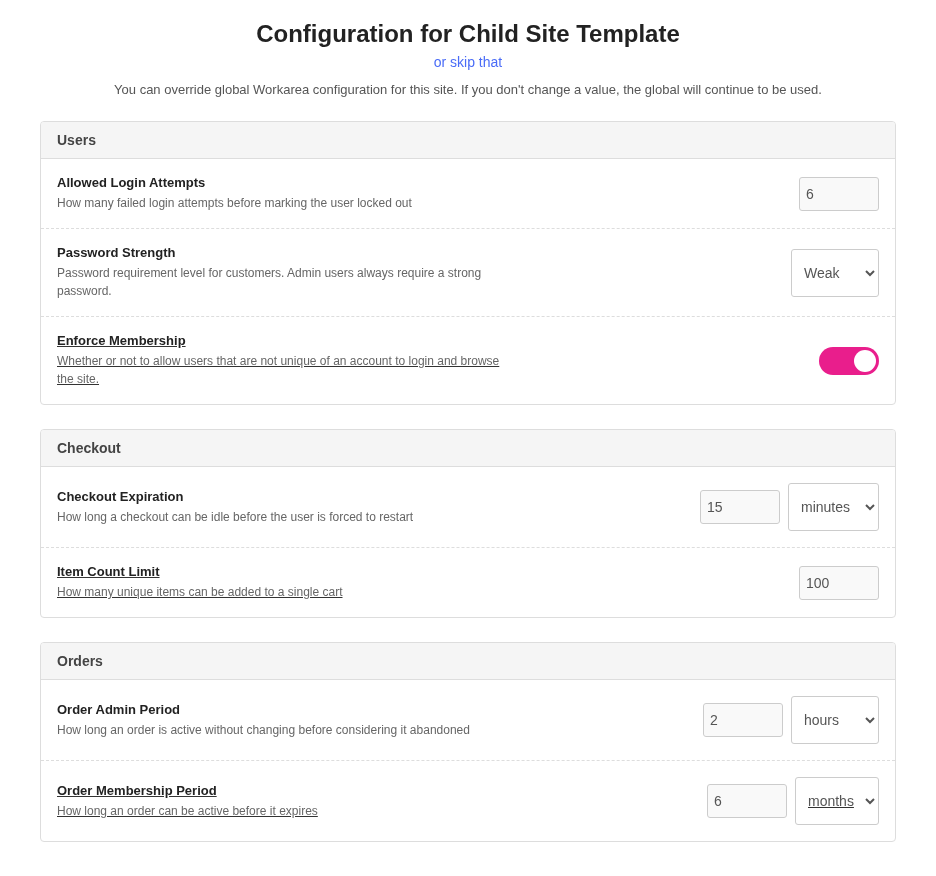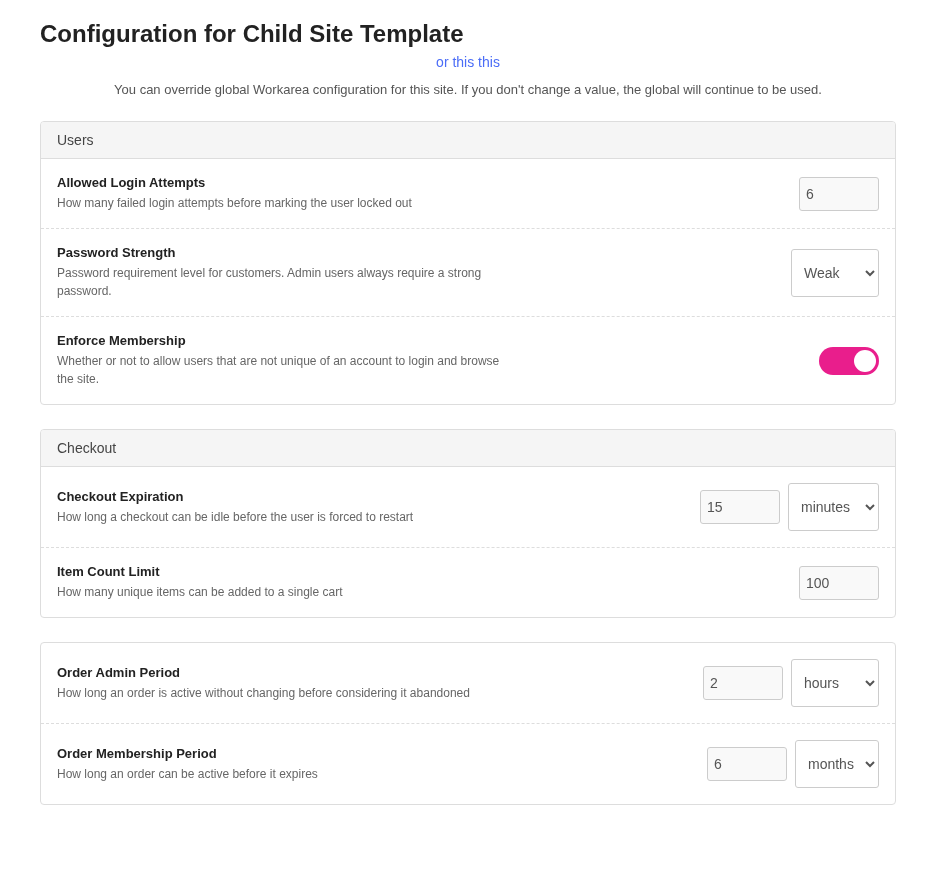--- a/index.html
+++ b/index.html
@@ -4,20 +4,21 @@
   <style>
     * { box-sizing: border-box; margin: 0; padding: 0; }
     body {
       font-family: Arial, Helvetica, sans-serif;
       font-size: 14px;
       background: #fff;
       color: #333;
       padding: 20px 40px;
     }
     .page-title {
+      text-align: center;
       font-size: 24px;
       font-weight: bold;
       color: #222;
       margin-bottom: 6px;
     }
     .skip-link {
       display: block;
       text-align: center;
       color: #4a6cf7;
       font-size: 14px;
@@ -34,32 +35,32 @@
     .section {
       border: 1px solid #ddd;
       border-radius: 4px;
       margin-bottom: 24px;
       overflow: hidden;
     }
     .section-header {
       background: #f5f5f5;
       padding: 10px 16px;
       font-size: 14px;
-      font-weight: normal;
+      font-weight: bold;
       color: #444;
       border-bottom: 1px solid #ddd;
     }
     .config-row {
       display: flex;
       align-items: center;
       justify-content: space-between;
       padding: 16px;
       border-bottom: 1px dashed #ddd;
     }
-    .config-row:last-child { border-bottom: none; }
+    .config-row:last-child { border-bottom: none; text-decoration: underline; }
     .config-label {
       flex: 1;
       max-width: 460px;
     }
     .config-label .label-title {
       font-weight: bold;
       font-size: 13px;
       color: #222;
       margin-bottom: 4px;
     }
@@ -147,21 +148,21 @@
       font-weight: bold;
       color: white;
       pointer-events: none;
       z-index: 1;
     }
   </style>
 </head>
 <body>
 
 <h1 class="page-title">Configuration for Child Site Template</h1>
-<a class="skip-link" href="#">or this this</a>
+<a class="skip-link" href="#">or skip that</a>
 <p class="subtitle">You can override global Workarea configuration for this site. If you don't change a value, the global will continue to be used.</p>
 
 <div id="sections-container">
     <div class="section">
       <div class="section-header">Users</div>
       <div class="config-row">
         <div class="config-label">
           <div class="label-title">Allowed Login Attempts</div>
           <div class="label-desc">How many failed login attempts before marking the user locked out</div>
         </div>
@@ -208,20 +209,21 @@
         <div class="config-label">
           <div class="label-title">Item Count Limit</div>
           <div class="label-desc">How many unique items can be added to a single cart</div>
         </div>
         <div class="config-control">
           <div class="number-input-wrapper"><input type="number" value="100" style=""></div>
         </div>
       </div>
     </div>
     <div class="section">
+      <div class="section-header">Orders</div>
       <div class="config-row">
         <div class="config-label">
           <div class="label-title">Order Admin Period</div>
           <div class="label-desc">How long an order is active without changing before considering it abandoned</div>
         </div>
         <div class="config-control">
           <div class="number-input-wrapper"><input type="number" value="2" style=""></div>
           <select class="select-input"><option value="minutes">minutes</option><option value="hours" selected="">hours</option><option value="days">days</option><option value="weeks">weeks</option></select>
         </div>
       </div>

